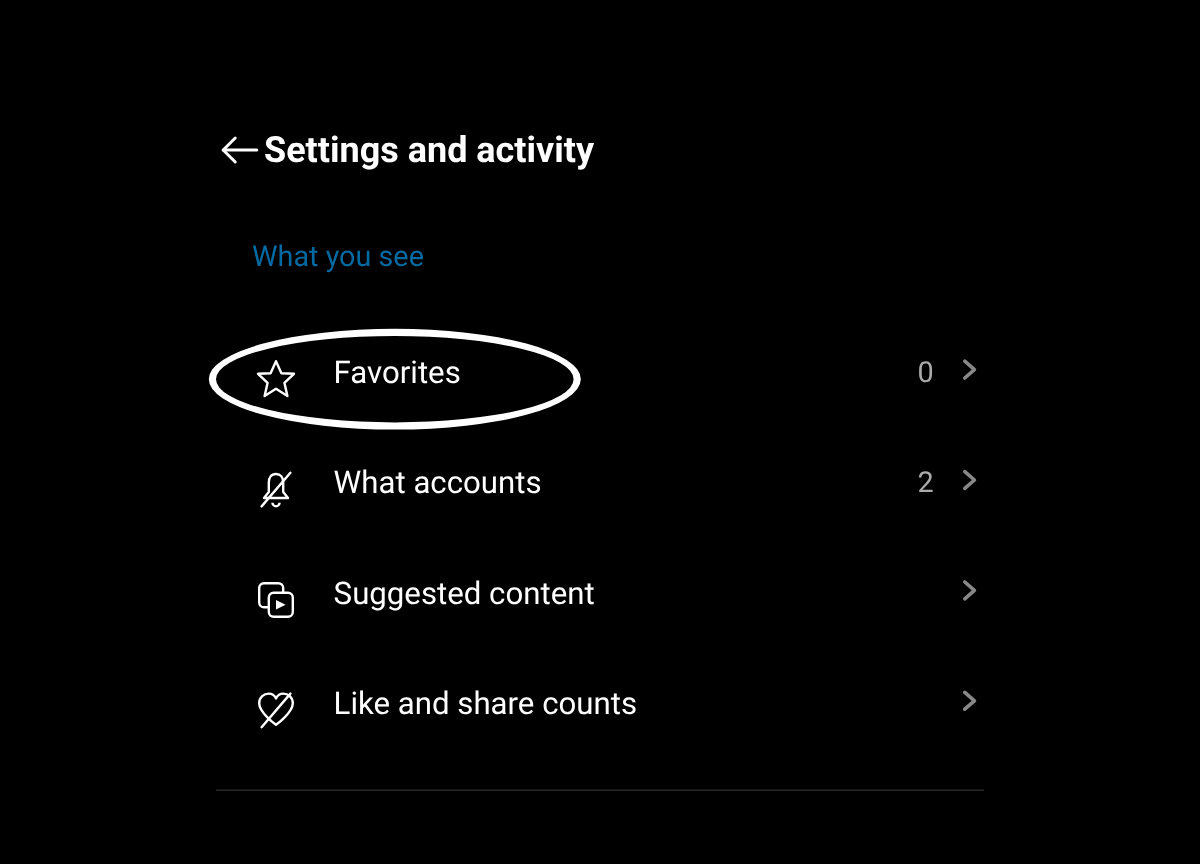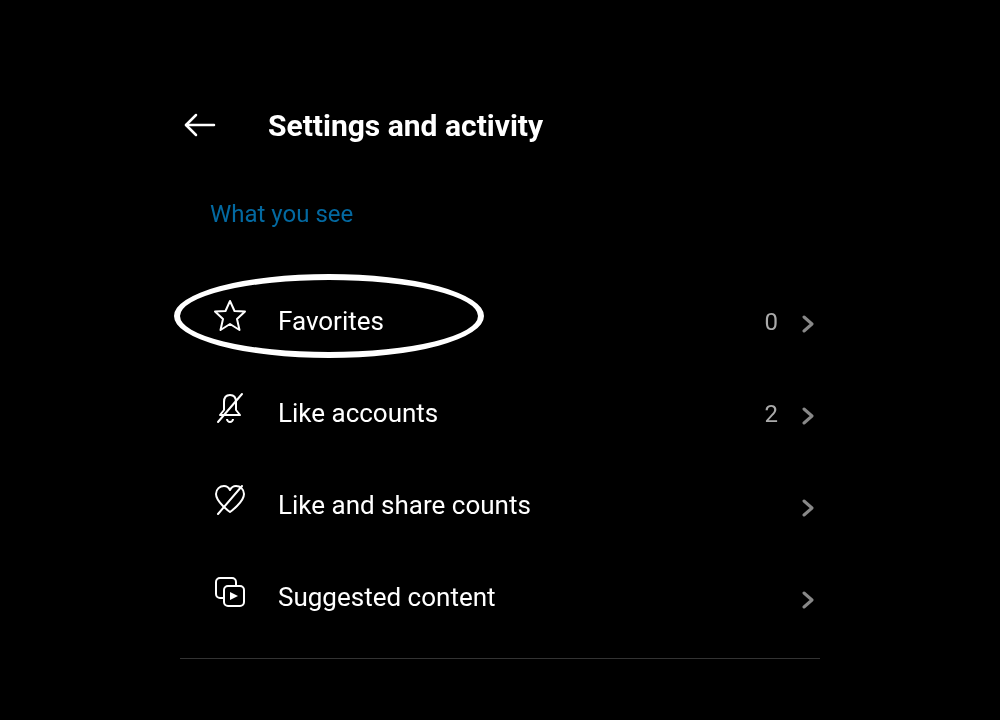--- a/index.html
+++ b/index.html
@@ -15,21 +15,20 @@
       height: 720px;
       overflow: hidden;
     }
     .container {
       padding: 105px 180px 0 180px;
       position: relative;
     }
     .header {
       display: flex;
       align-items: center;
-      gap: 48px;
       margin-bottom: 55px;
     }
     .back-btn {
       width: 40px;
       height: 40px;
       display: flex;
       align-items: center;
       justify-content: center;
       cursor: pointer;
     }
@@ -46,21 +45,21 @@
       color: #fff;
     }
     .section-label {
       font-size: 24px;
       color: #0369a1;
       margin-bottom: 42px;
       padding-left: 30px;
     }
     .menu-item {
       display: flex;
-      align-items: flex-end;
+      align-items: flex-start;
       padding: 26px 0;
       cursor: pointer;
       position: relative;
     }
     .menu-icon {
       width: 40px;
       height: 40px;
       display: flex;
       align-items: center;
       justify-content: center;
@@ -148,37 +147,22 @@
   </div>
 
   <div class="menu-item">
     <div class="menu-icon">
       <svg viewBox="0 0 36 36">
         <path d="M12,12 C12,8 14,5 18,5 C22,5 24,8 24,12 L24,20 L28,25 L8,25 L12,20 Z" stroke-linejoin="round"></path>
         <path d="M15,29 C15,30.5 16.5,32 18,32 C19.5,32 21,30.5 21,29"></path>
         <line x1="30" y1="4" x2="6" y2="32" stroke-linecap="round"></line>
       </svg>
     </div>
-    <div class="menu-label">Like accounts</div>
+    <div class="menu-label">What accounts</div>
     <div class="menu-value">2</div>
-    <div class="chevron">
-      <svg viewBox="0 0 18 18">
-        <polyline points="5,2 13,9 5,16" stroke-linecap="round" stroke-linejoin="round"></polyline>
-      </svg>
-    </div>
-  </div>
-
-  <div class="menu-item">
-    <div class="menu-icon">
-      <svg viewBox="0 0 36 36">
-        <path d="M18,30 C18,30 4,20 4,12 C4,7 8,4 12,4 C15,4 17,6 18,8 C19,6 21,4 24,4 C28,4 32,7 32,12 C32,20 18,30 18,30 Z" stroke-linejoin="round"></path>
-        <line x1="30" y1="4" x2="6" y2="32" stroke-linecap="round"></line>
-      </svg>
-    </div>
-    <div class="menu-label">Like and share counts</div>
     <div class="chevron">
       <svg viewBox="0 0 18 18">
         <polyline points="5,2 13,9 5,16" stroke-linecap="round" stroke-linejoin="round"></polyline>
       </svg>
     </div>
   </div>
 
   <div class="menu-item">
     <div class="menu-icon">
       <svg viewBox="0 0 36 36">
@@ -188,14 +172,29 @@
       </svg>
     </div>
     <div class="menu-label">Suggested content</div>
     <div class="chevron">
       <svg viewBox="0 0 18 18">
         <polyline points="5,2 13,9 5,16" stroke-linecap="round" stroke-linejoin="round"></polyline>
       </svg>
     </div>
   </div>
 
+  <div class="menu-item">
+    <div class="menu-icon">
+      <svg viewBox="0 0 36 36">
+        <path d="M18,30 C18,30 4,20 4,12 C4,7 8,4 12,4 C15,4 17,6 18,8 C19,6 21,4 24,4 C28,4 32,7 32,12 C32,20 18,30 18,30 Z" stroke-linejoin="round"></path>
+        <line x1="30" y1="4" x2="6" y2="32" stroke-linecap="round"></line>
+      </svg>
+    </div>
+    <div class="menu-label">Like and share counts</div>
+    <div class="chevron">
+      <svg viewBox="0 0 18 18">
+        <polyline points="5,2 13,9 5,16" stroke-linecap="round" stroke-linejoin="round"></polyline>
+      </svg>
+    </div>
+  </div>
+
   <div class="divider"></div>
 </div>
 
 </body></html>

